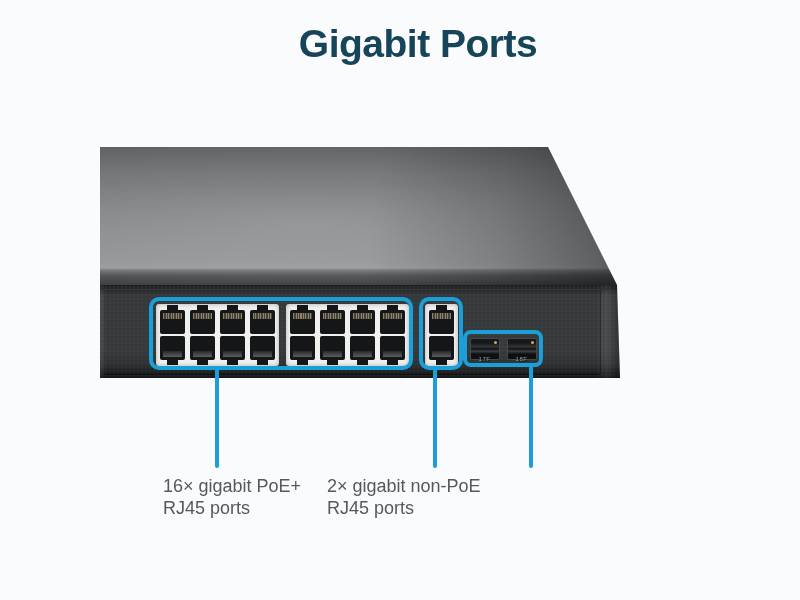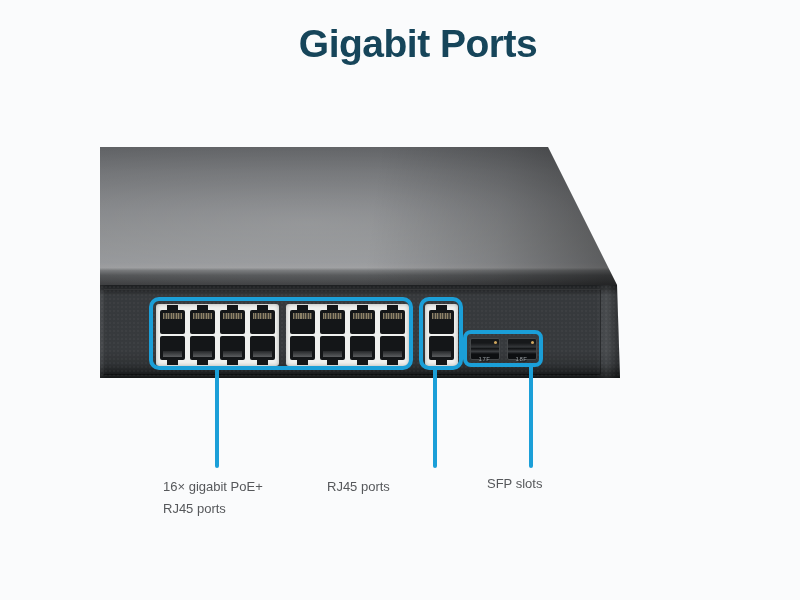--- a/index.html
+++ b/index.html
@@ -91,21 +91,21 @@
   .hl-box-2{left:319px;width:44px;}
   
   .callout-line{
     position:absolute;width:4px;background:var(--accent,#1b9fd8);border-radius:0 0 2px 2px;
   }
   .line-1{left:215px;top:368px;height:100px;}
   .line-2{left:433px;top:368px;height:100px;}
   .line-3{left:529px;top:364px;height:104px;}
   .callout-label{
     position:absolute;color:var(--label,#56585b);
-    font-size:13px;line-height:21.5px;font-weight:400;
+    font-size:18px;line-height:21.5px;font-weight:400;
   }
   .label-1{left:163px;top:476px;}
   .label-2{left:327px;top:476px;}
   .label-3{left:487px;top:473px;}
 </style>
 </head>
 <body>
 
 <div class="stage">
 
@@ -173,19 +173,19 @@
 
   <div class="callout-line line-1"></div>
   <div class="callout-line line-2"></div>
   <div class="callout-line line-3"></div>
 
   <div class="callout-label label-1">
     <div>16× gigabit PoE+</div>
     <div>RJ45 ports</div>
   </div>
   <div class="callout-label label-2">
+    <div>2× gigabit non-PoE</div>
     <div>RJ45 ports</div>
   </div>
   <div class="callout-label label-3">
-    <div>SFP slots</div>
   </div>
 
 </div>
 
 </body></html>

